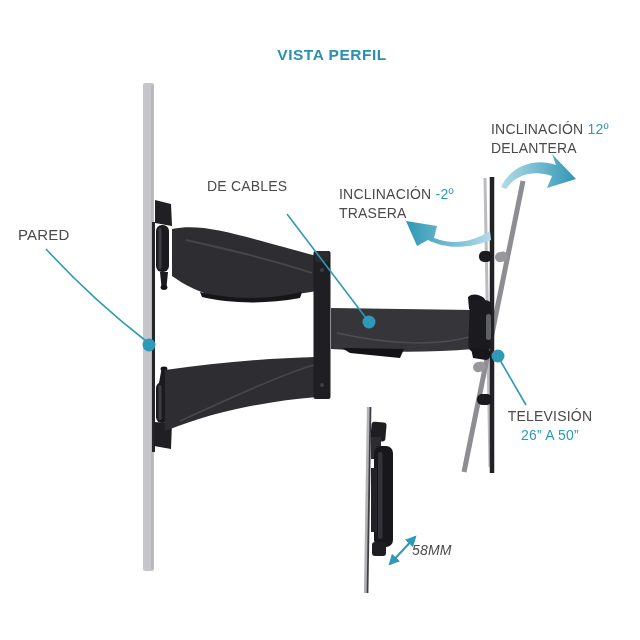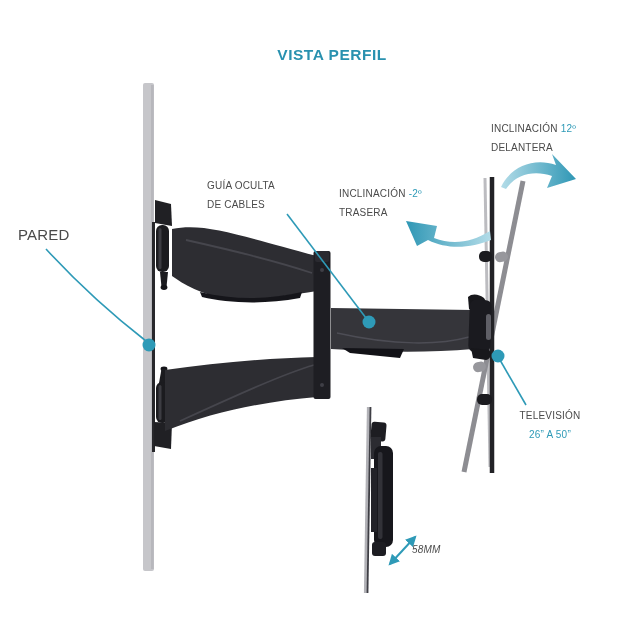--- a/index.html
+++ b/index.html
@@ -7,21 +7,21 @@
     --wall:#C6C6CA; --mount:#2D2D32; --tvgray:#8D8D92;
   }
   html,body{margin:0;padding:0;}
   body{
     width:640px;height:640px;position:relative;background:#ffffff;
     font-family:"Liberation Sans","DejaVu Sans",sans-serif;
     -webkit-font-smoothing:antialiased;overflow:hidden;
   }
   .stage{position:absolute;inset:0;width:508px;height:640px;}
   svg.diagram{position:absolute;left:0;top:0;}
-  .lbl{position:absolute;color:var(--text);font-size:10px;line-height:18.5px;letter-spacing:.2px;white-space:nowrap;}
+  .lbl{position:absolute;color:var(--text);font-size:14px;line-height:18.5px;letter-spacing:.2px;white-space:nowrap;}
   .lbl .val{color:var(--accent);}
   .title{
     position:absolute;left:12px;top:46px;width:640px;text-align:center;
     color:var(--title);font-size:15.5px;font-weight:bold;letter-spacing:.5px;
   }
   .pared{left:18px;top:226px;font-size:15px;}
   .guia{left:207px;top:177px;}
   .trasera{left:339px;top:185px;}
   .delantera{left:491px;top:120px;}
   .television{left:506px;top:407px;width:88px;text-align:center;white-space:nowrap;}
@@ -144,21 +144,20 @@
     <line x1="415" y1="537" x2="390" y2="564" stroke="var(--accent)" stroke-width="2" marker-start="url(#dimhead)" marker-end="url(#dimhead)"></line>
   </svg>
 
   <div class="title">VISTA PERFIL</div>
 
   <div class="lbl pared">
     <span>PARED</span>
   </div>
 
   <div class="lbl guia">
-    <div>GUÍA OCULTA</div>
     <div>DE CABLES</div>
   </div>
 
   <div class="lbl trasera">
     <div>
       <span>INCLINACIÓN </span><span class="val">-2º</span>
     </div>
     <div>TRASERA</div>
   </div>
 

